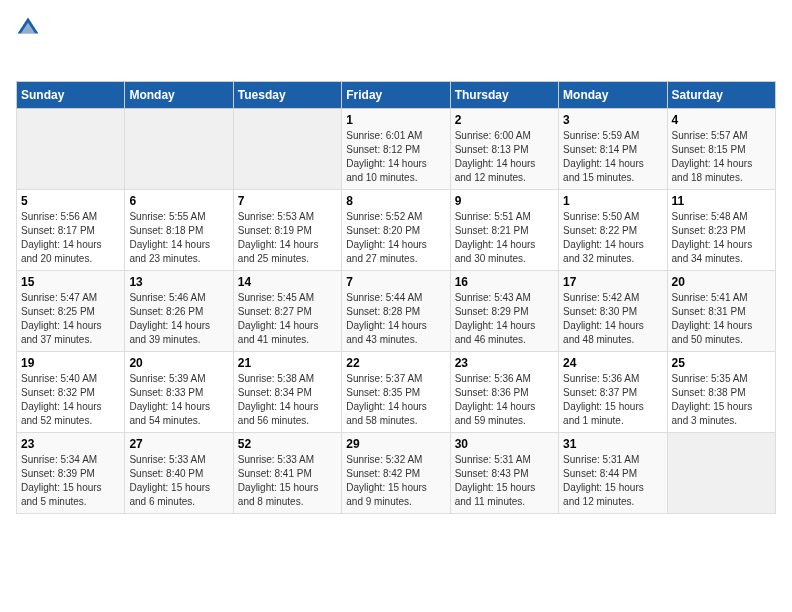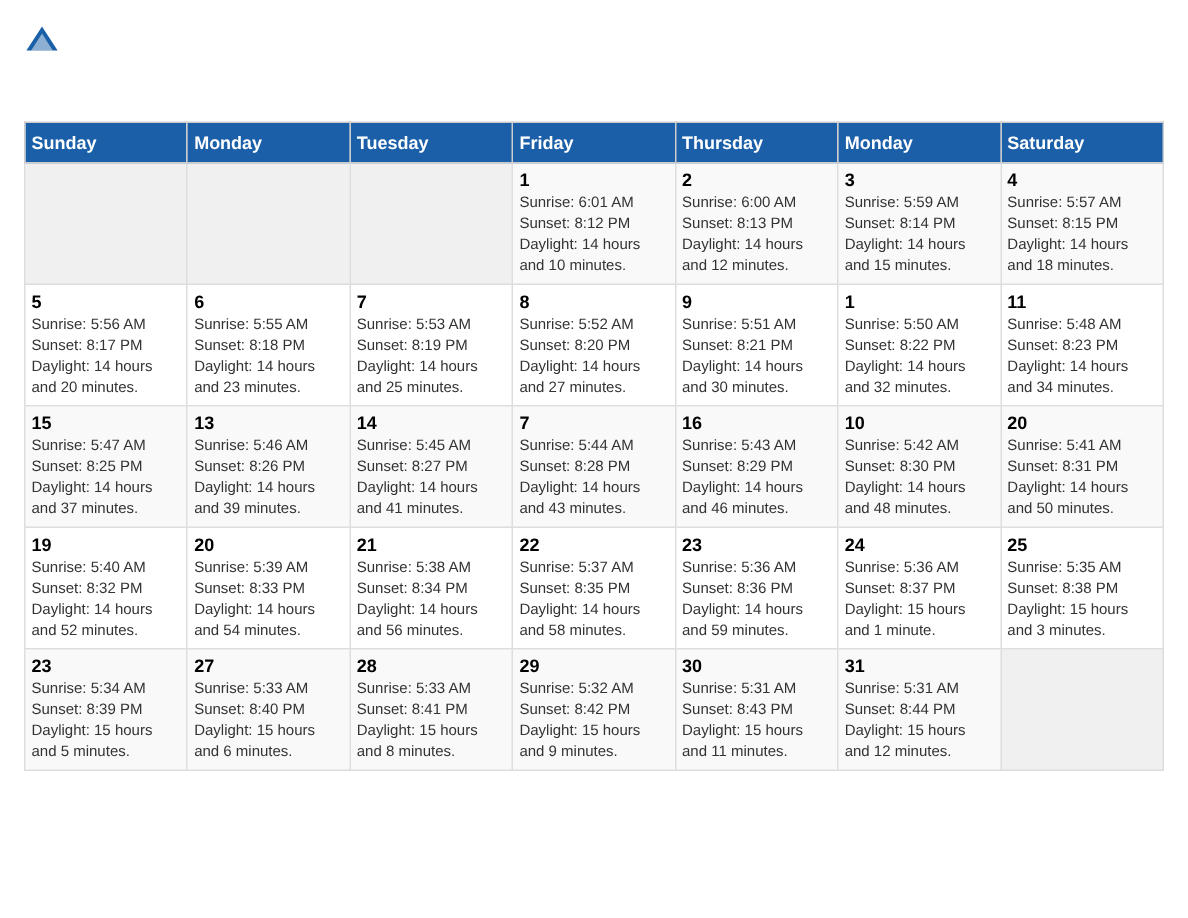--- a/index.html
+++ b/index.html
@@ -186,21 +186,21 @@
         </td>
         <td>
           <div class="day-number">7</div>
           <div class="day-info">Sunrise: 5:44 AM<br>Sunset: 8:28 PM<br>Daylight: 14 hours and 43 minutes.</div>
         </td>
         <td>
           <div class="day-number">16</div>
           <div class="day-info">Sunrise: 5:43 AM<br>Sunset: 8:29 PM<br>Daylight: 14 hours and 46 minutes.</div>
         </td>
         <td>
-          <div class="day-number">10</div>
+          <div class="day-number">17</div>
           <div class="day-info">Sunrise: 5:42 AM<br>Sunset: 8:30 PM<br>Daylight: 14 hours and 48 minutes.</div>
         </td>
         <td>
           <div class="day-number">20</div>
           <div class="day-info">Sunrise: 5:41 AM<br>Sunset: 8:31 PM<br>Daylight: 14 hours and 50 minutes.</div>
         </td>
       </tr>
       <tr>
         <td>
           <div class="day-number">19</div>
@@ -234,21 +234,21 @@
       <tr>
         <td>
           <div class="day-number">23</div>
           <div class="day-info">Sunrise: 5:34 AM<br>Sunset: 8:39 PM<br>Daylight: 15 hours and 5 minutes.</div>
         </td>
         <td>
           <div class="day-number">27</div>
           <div class="day-info">Sunrise: 5:33 AM<br>Sunset: 8:40 PM<br>Daylight: 15 hours and 6 minutes.</div>
         </td>
         <td>
-          <div class="day-number">28</div>
+          <div class="day-number">52</div>
           <div class="day-info">Sunrise: 5:33 AM<br>Sunset: 8:41 PM<br>Daylight: 15 hours and 8 minutes.</div>
         </td>
         <td>
           <div class="day-number">29</div>
           <div class="day-info">Sunrise: 5:32 AM<br>Sunset: 8:42 PM<br>Daylight: 15 hours and 9 minutes.</div>
         </td>
         <td>
           <div class="day-number">30</div>
           <div class="day-info">Sunrise: 5:31 AM<br>Sunset: 8:43 PM<br>Daylight: 15 hours and 11 minutes.</div>
         </td>

